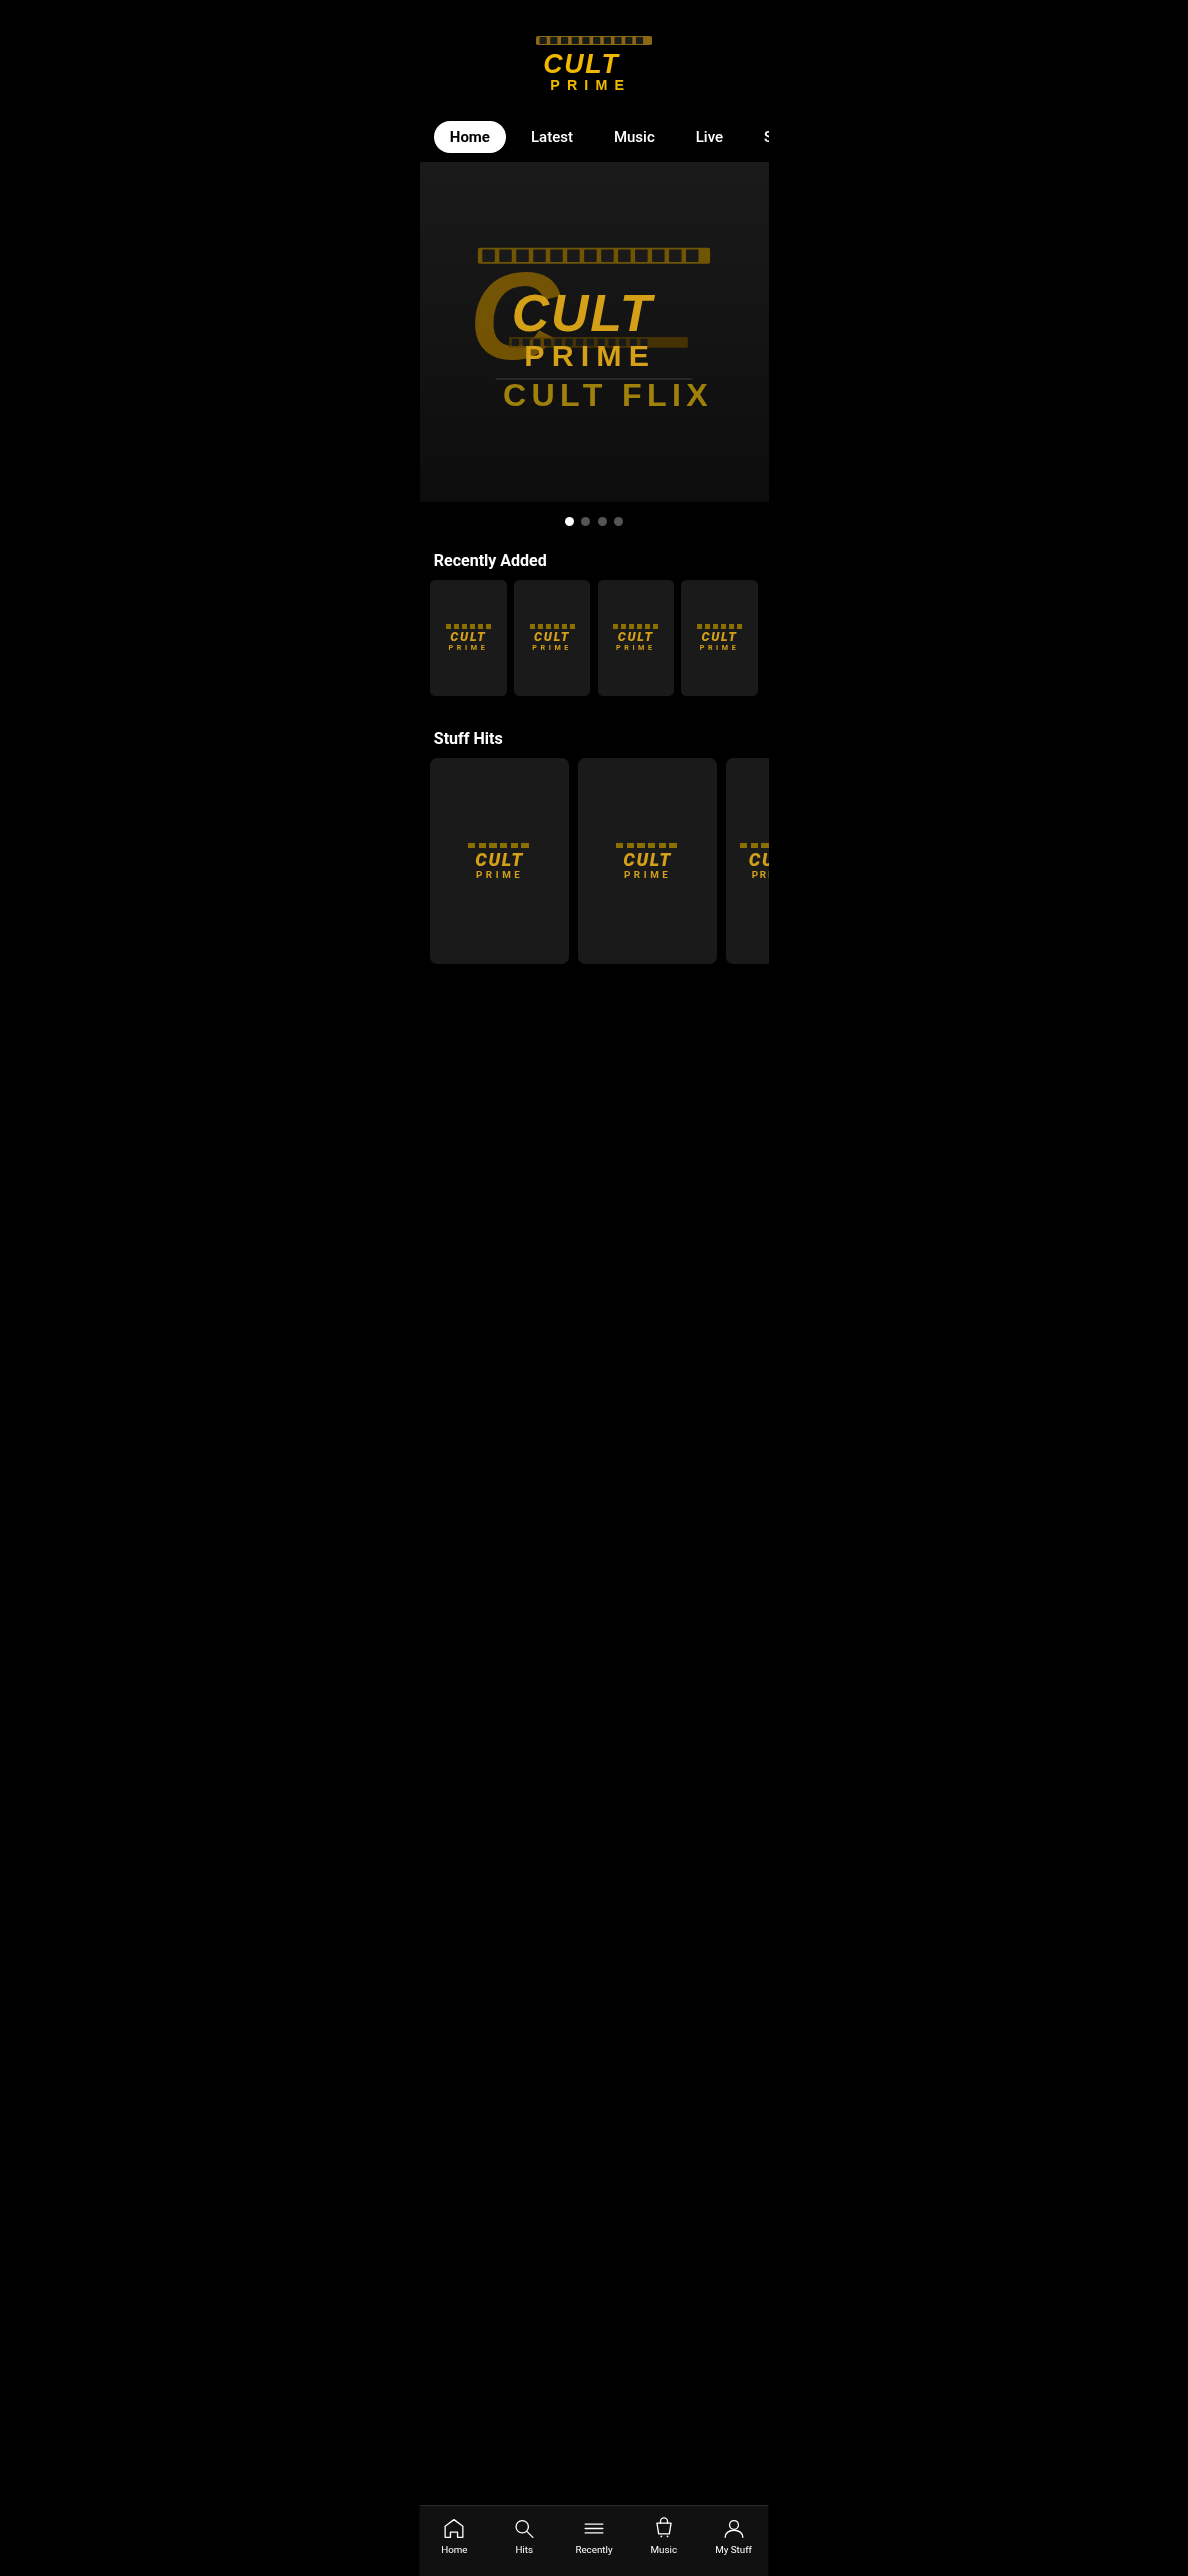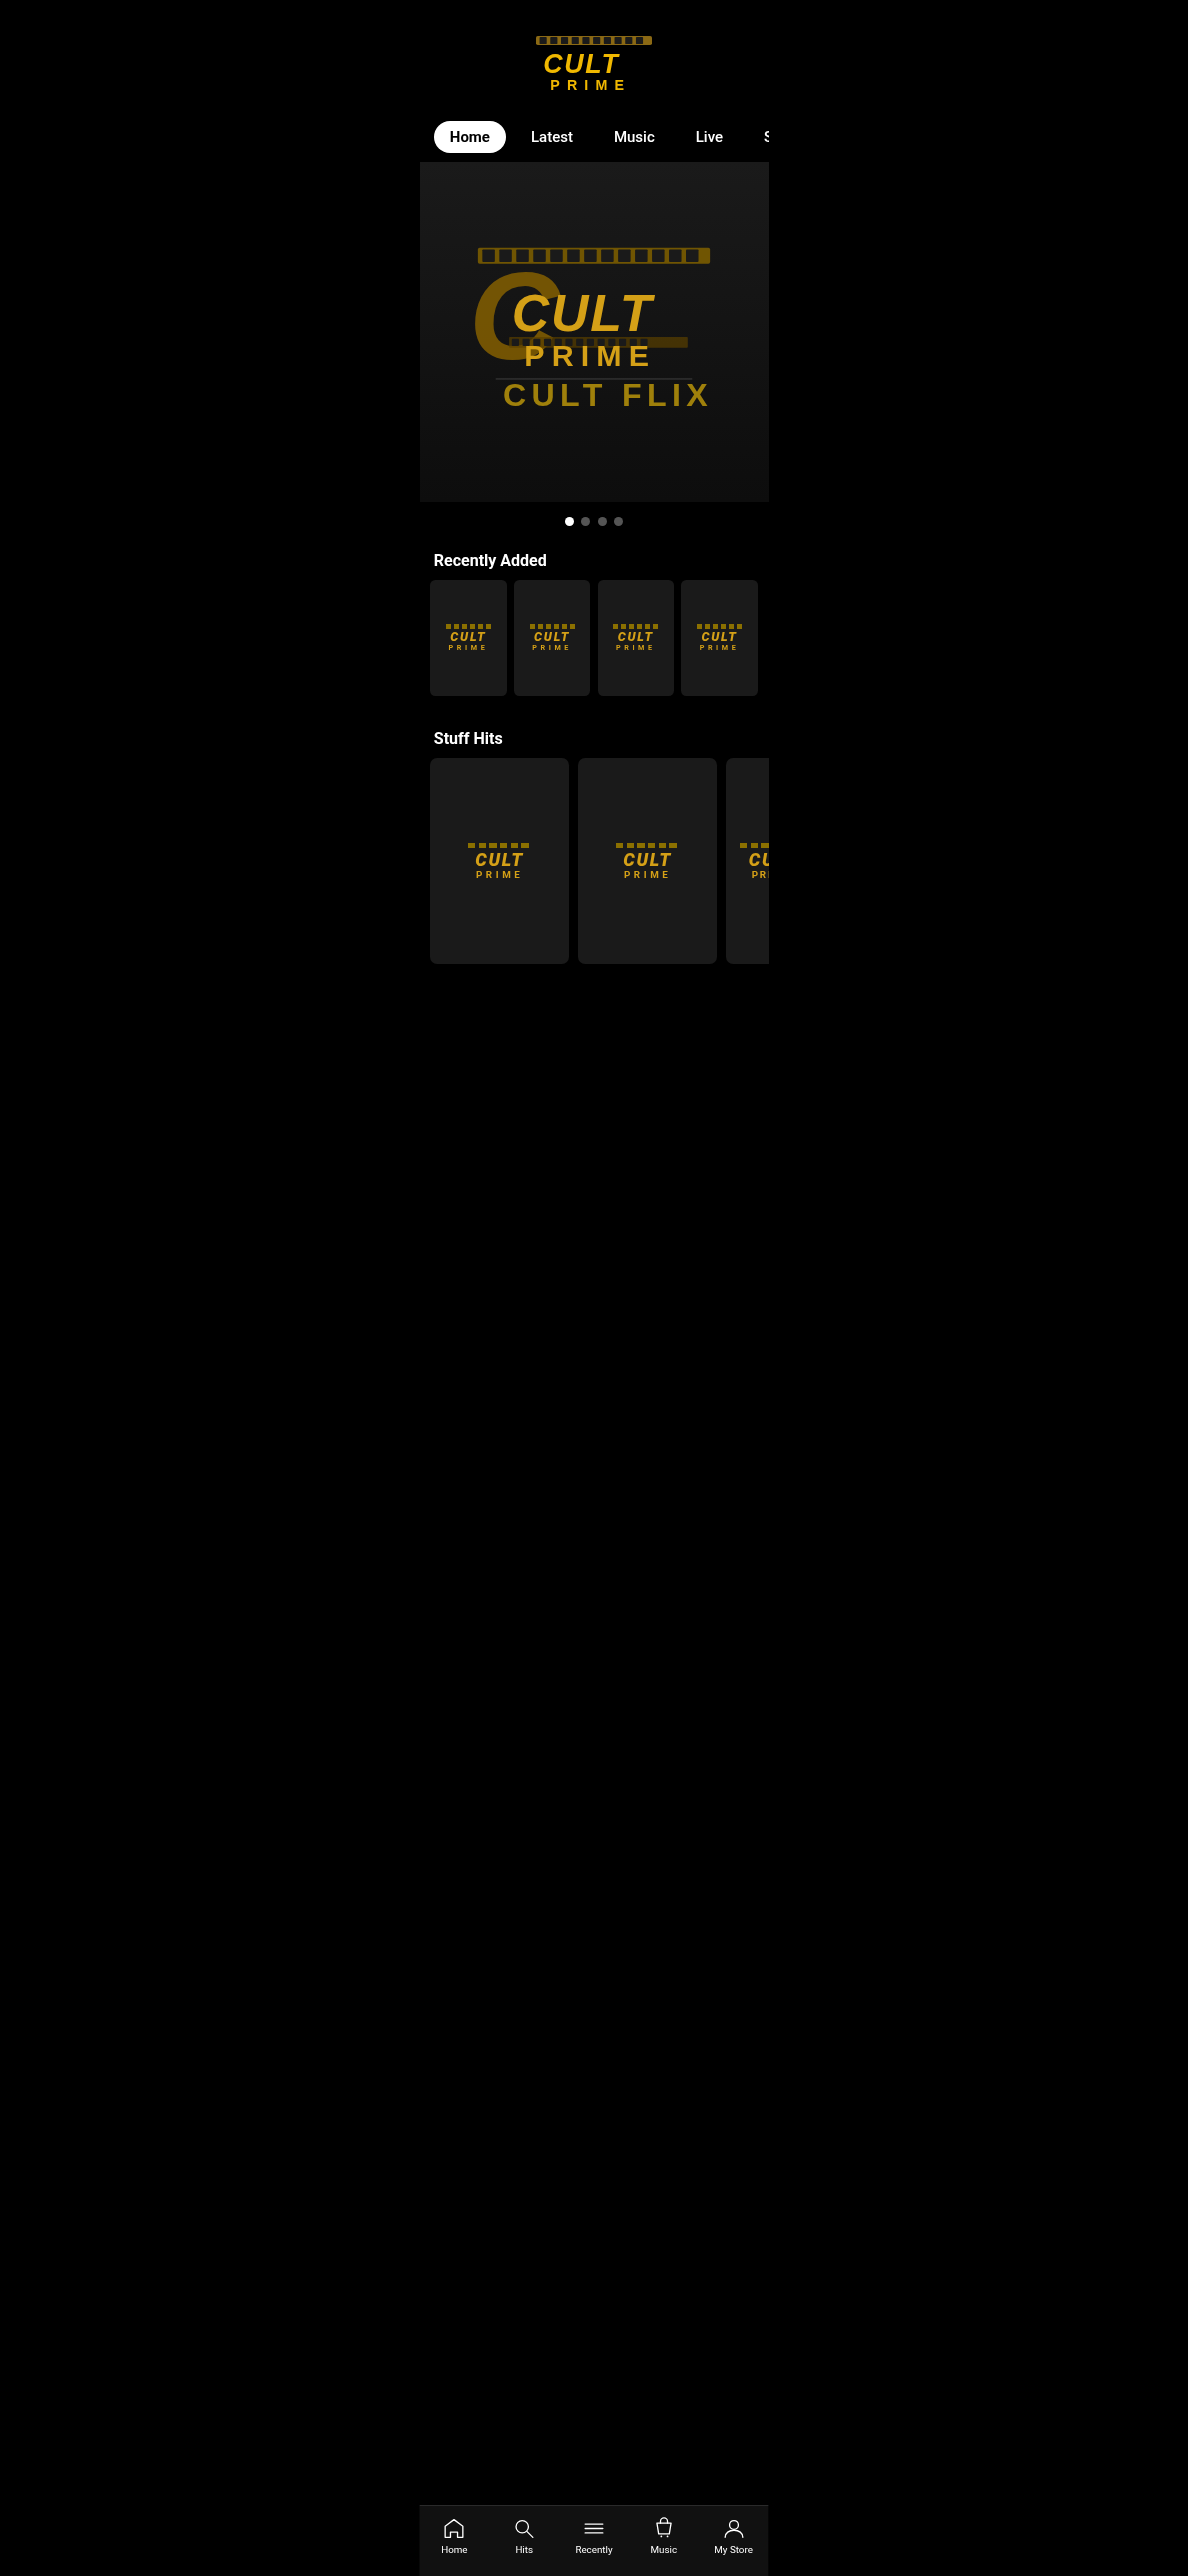--- a/index.html
+++ b/index.html
@@ -481,16 +481,16 @@
     <span class="bottom-nav-label">Music</span>
   </div>
 
   <div class="bottom-nav-item">
     <div class="bottom-nav-icon">
       <svg width="23" height="23" viewBox="0 0 26 26" class="bottom-nav-svg">
         <circle cx="13" cy="9" r="5"></circle>
         <path d="M3 23c0-5 4.5-8 10-8s10 3 10 8"></path>
       </svg>
     </div>
-    <span class="bottom-nav-label">My Store</span>
+    <span class="bottom-nav-label">My Stuff</span>
   </div>
 </nav>
 
 
 </body></html>

